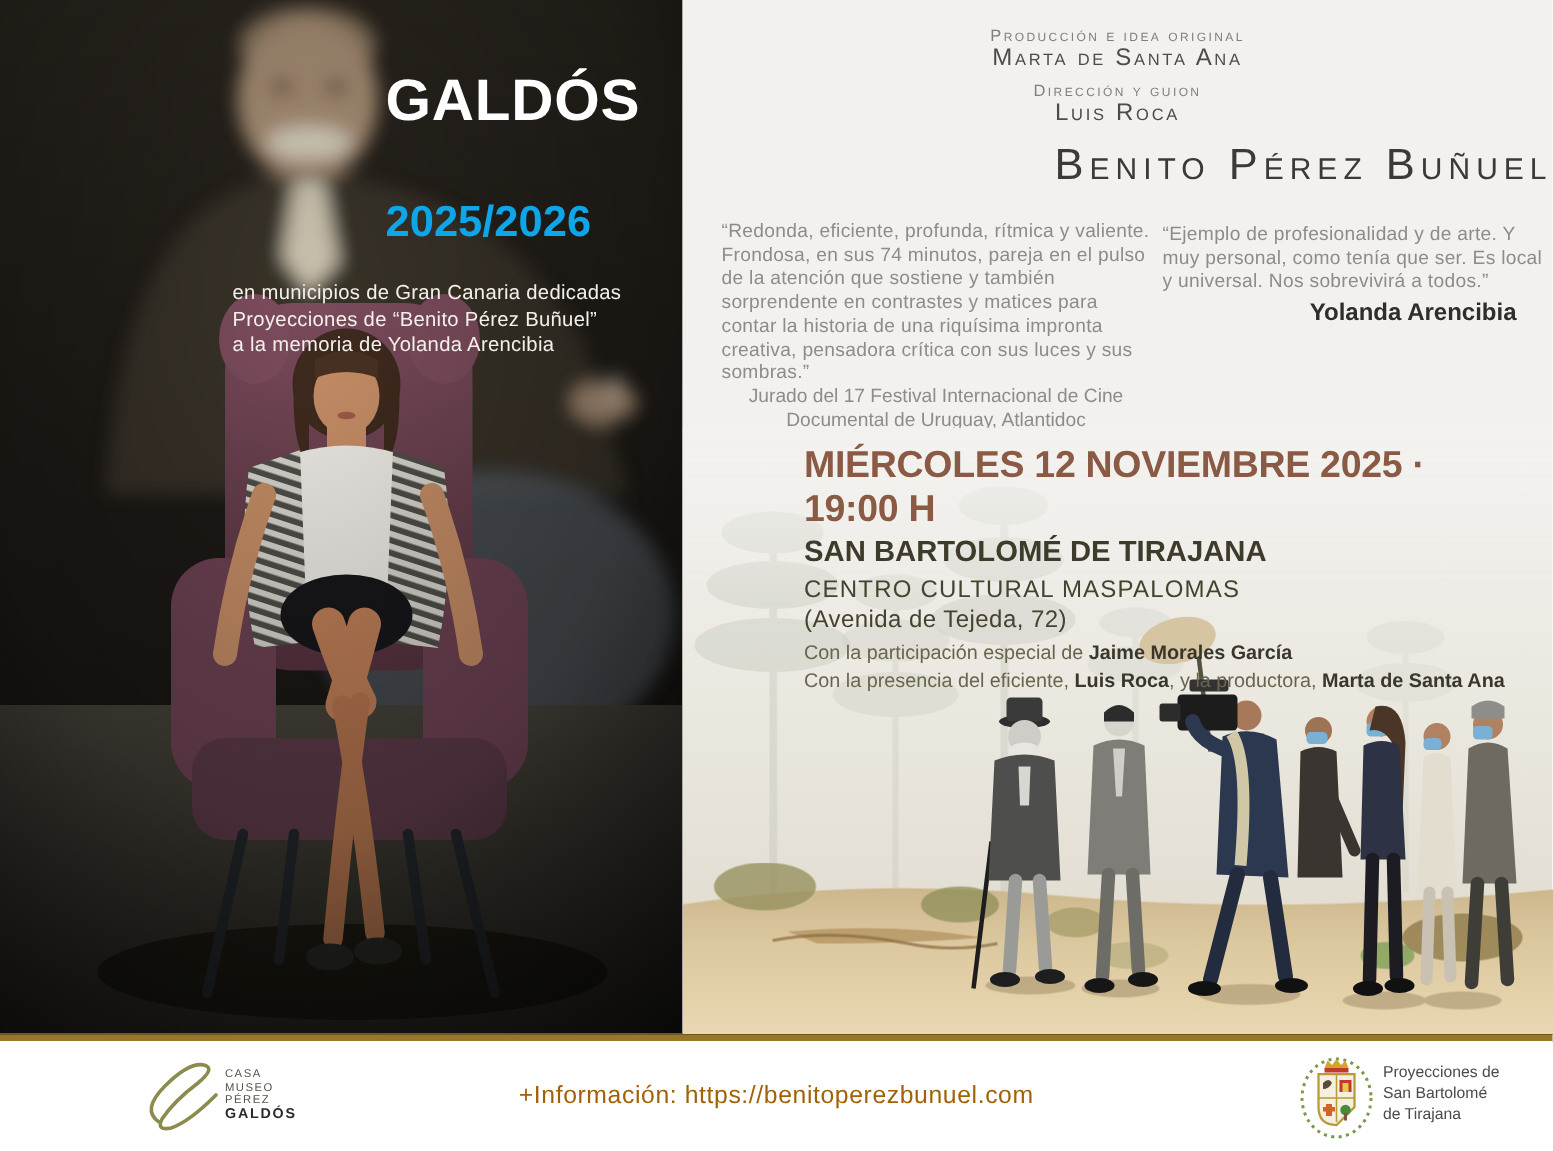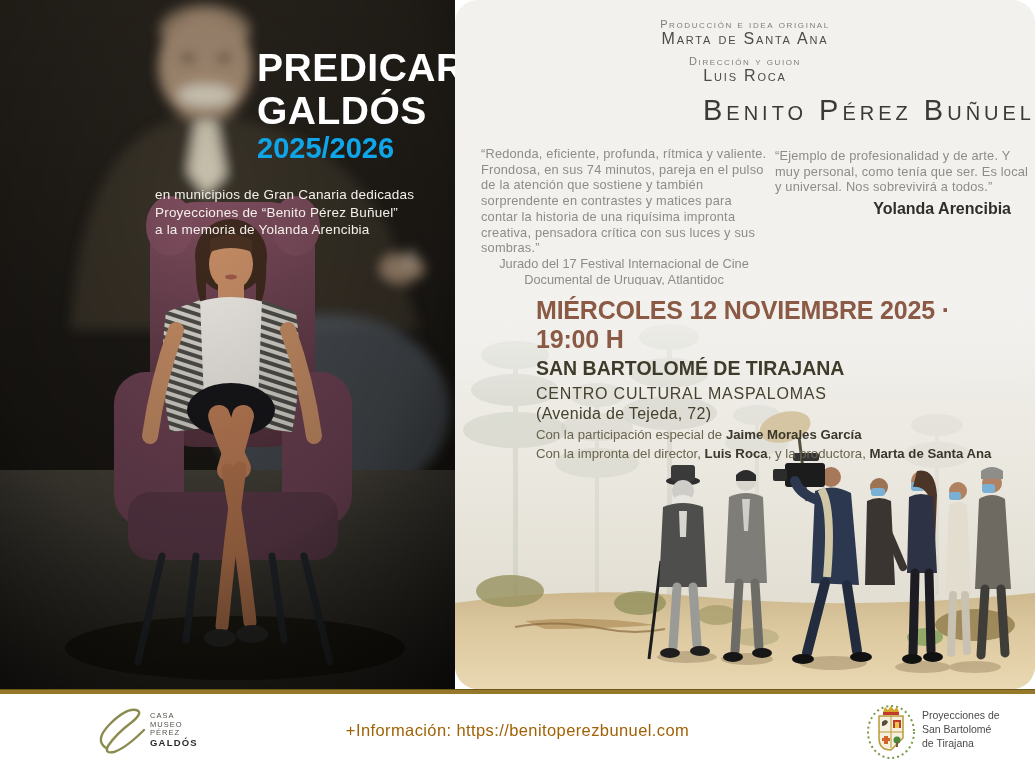--- a/index.html
+++ b/index.html
@@ -10,21 +10,21 @@
   .left-panel{position:absolute;left:0;top:0;width:455px;height:689px;background:#1b1915;overflow:hidden;}
   .left-panel svg{position:absolute;left:0;top:0;}
   .lp-title{position:absolute;left:257px;top:46px;color:#ffffff;font-weight:800;
             font-size:39px;line-height:43px;letter-spacing:.5px;}
   .lp-season{position:absolute;left:257px;top:132px;color:#0ea5e9;font-weight:800;font-size:29px;}
   .lp-sub{position:absolute;left:155px;top:186px;color:#f3f0ea;font-size:13.5px;
           line-height:17.5px;font-weight:500;letter-spacing:.2px;}
   .lp-sub span{display:block;}
 
   
-  .right-panel{position:absolute;left:455px;top:0;width:580px;height:689px;background:#f2f1ee;overflow:hidden;border-radius:23px;}
+  .right-panel{position:absolute;left:455px;top:0;width:580px;height:689px;background:#f2f1ee;overflow:hidden;}
   .credits{position:absolute;left:0;top:18px;width:580px;text-align:center;font-variant:small-caps;}
   .credit-label{font-size:11px;letter-spacing:1.6px;color:#807e7a;}
   .credit-name{font-size:16px;letter-spacing:1.8px;color:#4d4b48;margin-bottom:7px;}
   .film-title{position:absolute;left:0;top:94px;width:580px;text-align:right;font-variant:small-caps;
               font-size:29px;font-weight:400;letter-spacing:4px;color:#3b3a38;}
   .quote{font-size:12.8px;line-height:15.7px;color:#8e8c88;letter-spacing:.2px;}
   .quote-left{position:absolute;left:26px;top:146px;width:286px;}
   .quote-attr-left{position:absolute;left:26px;top:256px;width:286px;text-align:center;
                    font-size:12.8px;line-height:15.7px;color:#8e8c88;}
   .quote-right{position:absolute;left:320px;top:148px;width:256px;}
@@ -155,21 +155,20 @@
           <path d="M228 470 Q242 545 250 622"></path>
         </g>
         <ellipse cx="220" cy="638" rx="16" ry="9" fill="#2a2a28"></ellipse>
         <ellipse cx="252" cy="634" rx="16" ry="9" fill="#2a2a28"></ellipse>
       </g>
 
       <rect width="455" height="689" fill="url(#vign)"></rect>
     </svg>
 
     <div class="lp-title">
-      <span style="display:block">PREDICAR</span>
       <span style="display:block">GALDÓS</span>
     </div>
     <div class="lp-season">2025/2026</div>
     <div class="lp-sub">
       <span>en municipios de Gran Canaria dedicadas</span>
       <span>Proyecciones de “Benito Pérez Buñuel”</span>
       <span>a la memoria de Yolanda Arencibia</span>
     </div>
   </div>
 
@@ -358,21 +357,21 @@
 
     <div class="event">
       <div class="ev-date">MIÉRCOLES 12 NOVIEMBRE 2025 · 19:00 H</div>
       <div class="ev-muni">SAN BARTOLOMÉ DE TIRAJANA</div>
       <div class="ev-venue">CENTRO CULTURAL MASPALOMAS</div>
       <div class="ev-addr">(Avenida de Tejeda, 72)</div>
       <div class="ev-line">
         <span>Con la participación especial de </span><b>Jaime Morales García</b>
       </div>
       <div class="ev-line">
-        <span>Con la impronta del director, </span><b>Luis Roca</b><span>, y la productora, </span><b>Marta de Santa Ana</b>
+        <span>Con la presencia del eficiente, </span><b>Luis Roca</b><span>, y la productora, </span><b>Marta de Santa Ana</b>
       </div>
     </div>
   </div>
 
   <div class="gold-line"></div>
 
   <div class="footer">
 
 
     <div class="casa">

